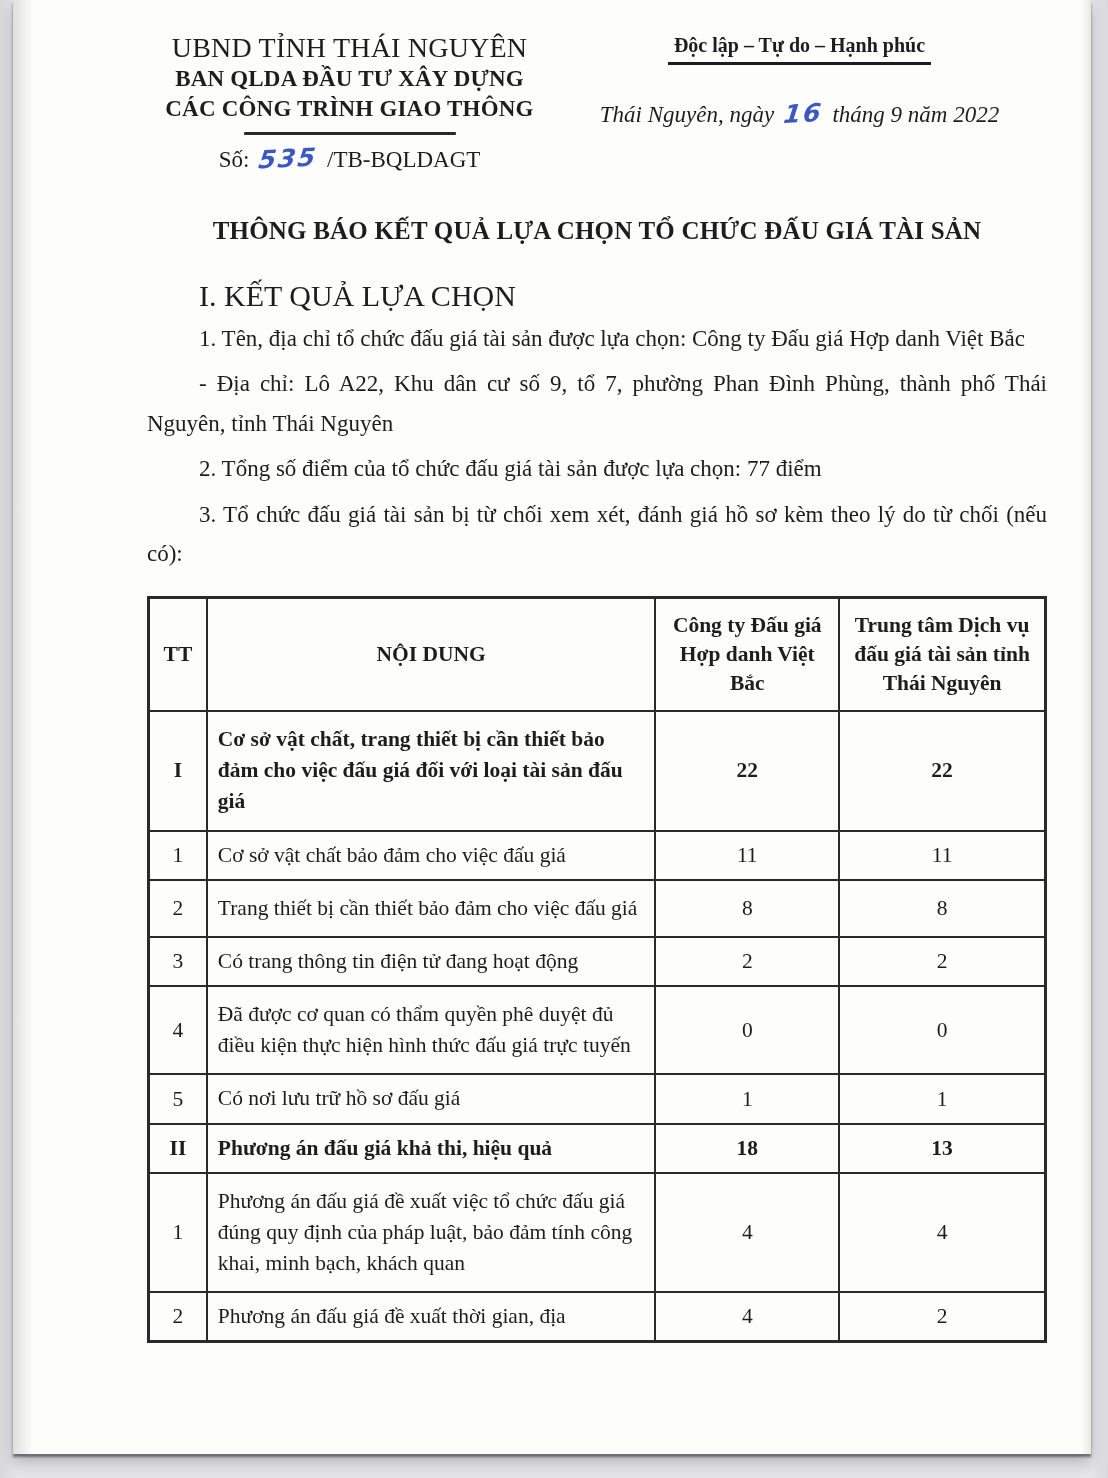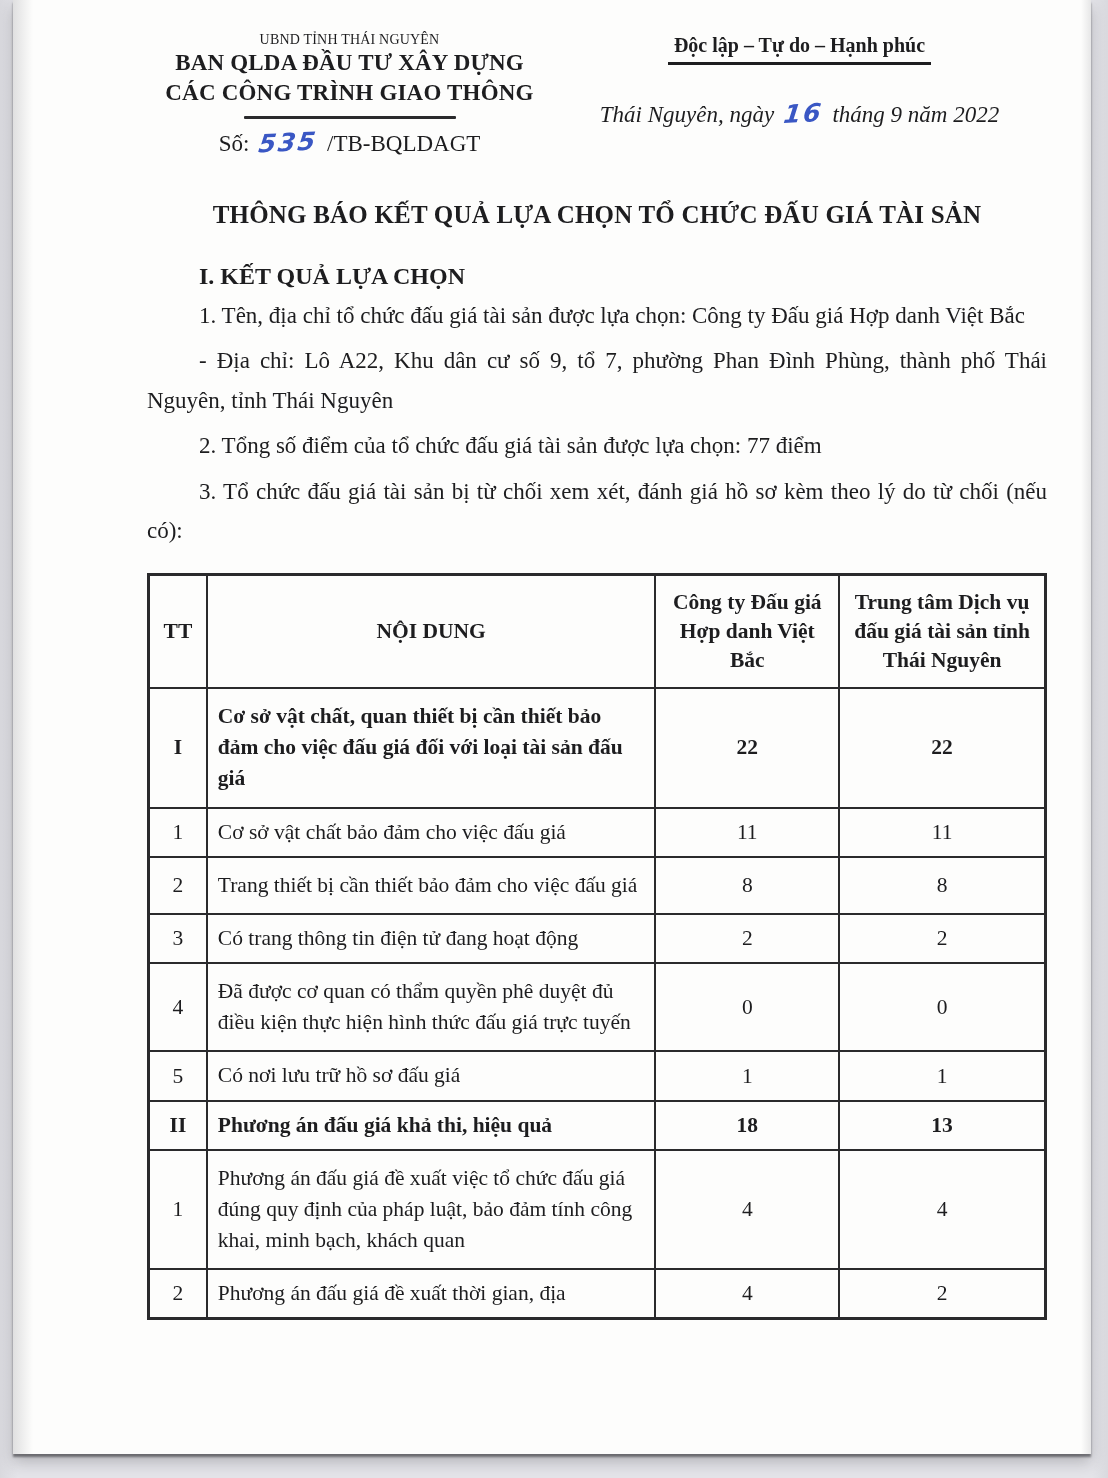--- a/index.html
+++ b/index.html
@@ -31,21 +31,21 @@
   }
   .content{
     position:relative;
     padding:24px 44px 0 134px;
     color:#1d1d1f;
   }
   
   .nat-header{display:flex;align-items:flex-start;}
   .nh-left{width:45%;text-align:center;padding-top:8px;}
   .nh-right{width:55%;text-align:center;padding-top:4px;}
-  .nh-line{font-size:14px;letter-spacing:.2px;}
+  .nh-line{font-size:28px;letter-spacing:.2px;}
   .nh-line.b{font-weight:bold;font-size:23px;line-height:1.32;}
   .nh-rule{
     width:212px;height:3px;background:#2a2a2c;
     margin:7px auto 9px auto;border-radius:1px;
   }
   .doc-number{font-size:23px;margin-top:2px;}
   .hand{
     color:#3a57c4;
     font-family:"DejaVu Sans",sans-serif;
     font-style:italic;font-weight:bold;
@@ -58,21 +58,21 @@
     border-bottom:3px solid #1d1d1f;padding:2px 6px 5px 6px;margin-top:4px;
   }
   .nh-right .nh-line.b{font-size:23px;}
   .date-line{font-style:italic;font-size:23px;margin-top:34px;}
   
   .doc-title{
     text-align:center;font-weight:bold;font-size:25px;
     margin:44px 8px 0 8px;letter-spacing:.2px;
   }
   .sec-heading{
-    font-weight:bold;font-size:24px;
+    font-weight:normal;font-size:30px;
     margin:34px 0 6px 0;text-indent:52px;
   }
   .para{
     font-size:23px;line-height:1.72;margin:6px 0 6px 0;
     text-indent:52px;text-align:justify;
   }
   .para.b{font-weight:bold;font-size:24px;margin-top:22px;line-height:1.7;}
   
   table.score{
     width:100%;border-collapse:collapse;margin-top:22px;
@@ -139,21 +139,21 @@
           <tr>
             <th style="width:6.5%;">TT</th>
             <th style="width:50%;">NỘI DUNG</th>
             <th style="width:20.5%;">Công ty Đấu giá Hợp danh Việt Bắc</th>
             <th style="width:23%;">Trung tâm Dịch vụ đấu giá tài sản tỉnh Thái Nguyên</th>
           </tr>
         </thead>
         <tbody id="score-tbody">
             <tr class="row-bold tall">
     <td class="tt">I</td>
-    <td class="ct">Cơ sở vật chất, quan thiết bị cần thiết bảo đảm cho việc đấu giá đối với loại tài sản đấu giá</td>
+    <td class="ct">Cơ sở vật chất, trang thiết bị cần thiết bảo đảm cho việc đấu giá đối với loại tài sản đấu giá</td>
     <td class="sc">22</td>
     <td class="sc2">22</td>
   </tr>
             <tr>
     <td class="tt">1</td>
     <td class="ct">Cơ sở vật chất bảo đảm cho việc đấu giá</td>
     <td class="sc">11</td>
     <td class="sc2">11</td>
   </tr>
             <tr class="tall">

